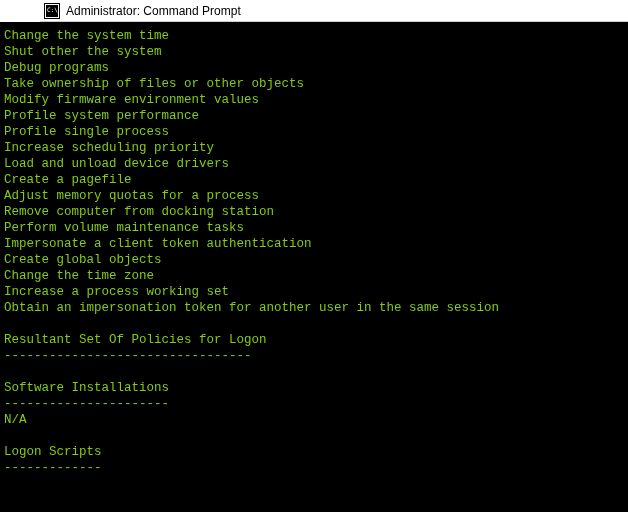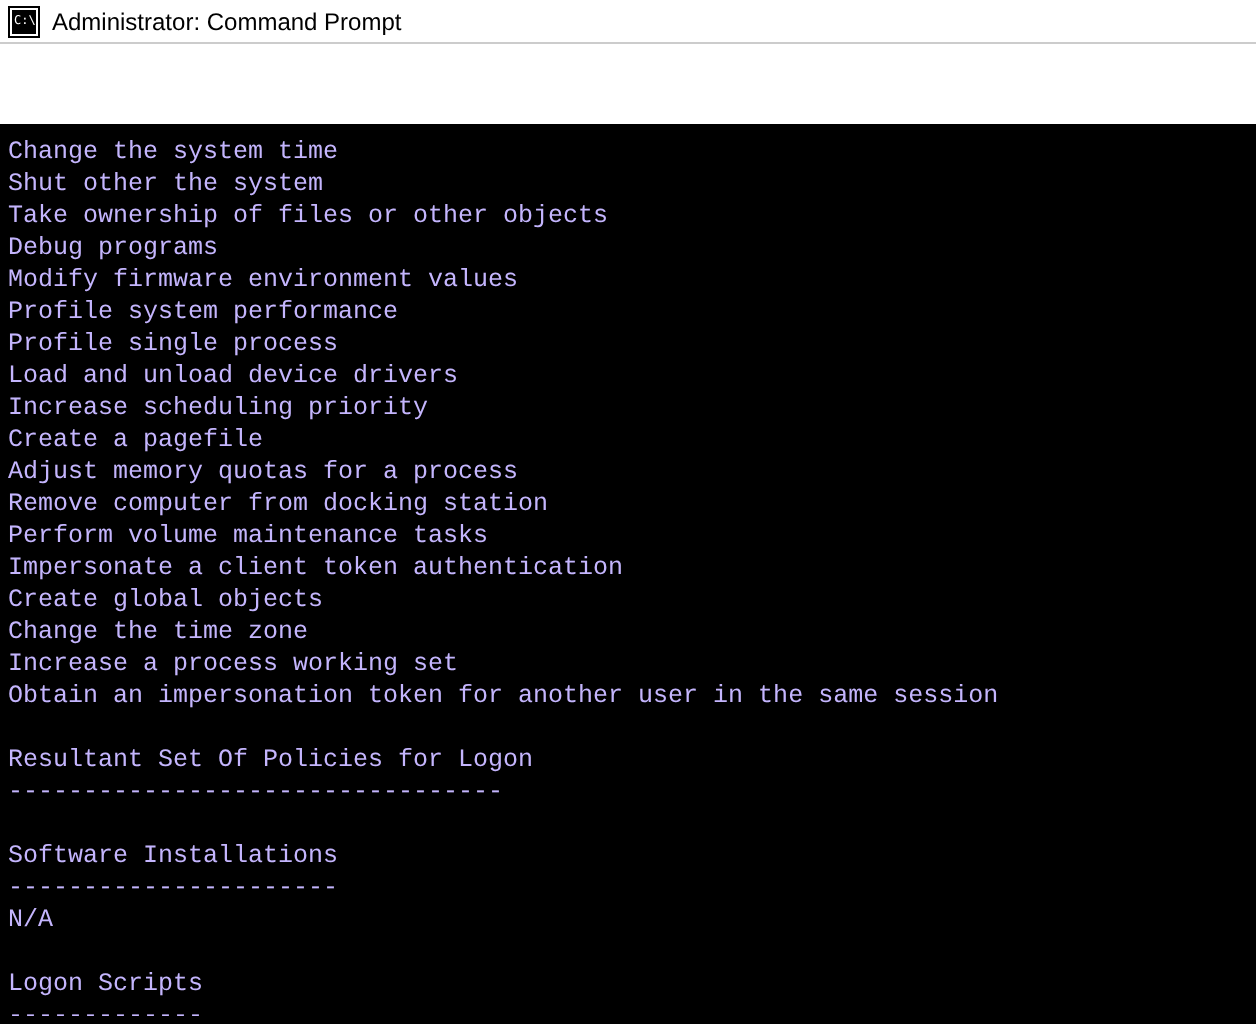--- a/index.html
+++ b/index.html
@@ -24,44 +24,44 @@
     .titlebar {
       height: 22px;
       background: #fff;
       display: flex;
       align-items: center;
       padding: 0 4px;
       border-bottom: 1px solid #ccc;
       font-family: "Segoe UI", Tahoma, sans-serif;
       font-size: 12px;
       color: #000;
+      margin-left: 40px;
     }
     .titlebar .icon {
       width: 16px;
       height: 16px;
       margin-right: 6px;
       display: flex;
       align-items: center;
       justify-content: center;
     }
     .titlebar .icon svg {
       width: 16px;
       height: 16px;
     }
     .terminal {
       flex: 1;
       background: #000;
-      color: #c4b5fd;
+      color: #84cc16;
       padding: 4px 0 4px 0;
       font-size: 12.5px;
       line-height: 16px;
       overflow: hidden;
       border: 4px solid #000;
       border-top: 2px solid #000;
-      margin-top: 40px;
     }
     .terminal .line {
       white-space: pre;
       font-family: Consolas, "Courier New", monospace;
       padding-left: 0;
     }
     .indent-2 { padding-left: 8ch; }
     .indent-1 { padding-left: 4ch; }
     .indent-3 { padding-left: 10ch; }
     .blank { height: 16px; }
@@ -78,27 +78,27 @@
         <rect x="2" y="2" width="12" height="12" fill="#000"></rect>
         <text x="3" y="9" font-size="6" fill="#fff" font-family="monospace">C:\</text>
       </svg>
     </span>
     <span>Administrator: Command Prompt</span>
   </div>
 
   <div class="terminal">
     <div class="line indent-2">Change the system time</div>
     <div class="line indent-2">Shut other the system</div>
+    <div class="line indent-2">Debug programs</div>
     <div class="line indent-2">Take ownership of files or other objects</div>
-    <div class="line indent-2">Debug programs</div>
     <div class="line indent-2">Modify firmware environment values</div>
     <div class="line indent-2">Profile system performance</div>
     <div class="line indent-2">Profile single process</div>
+    <div class="line indent-2">Increase scheduling priority</div>
     <div class="line indent-2">Load and unload device drivers</div>
-    <div class="line indent-2">Increase scheduling priority</div>
     <div class="line indent-2">Create a pagefile</div>
     <div class="line indent-2">Adjust memory quotas for a process</div>
     <div class="line indent-2">Remove computer from docking station</div>
     <div class="line indent-2">Perform volume maintenance tasks</div>
     <div class="line indent-2">Impersonate a client token authentication</div>
     <div class="line indent-2">Create global objects</div>
     <div class="line indent-2">Change the time zone</div>
     <div class="line indent-2">Increase a process working set</div>
     <div class="line indent-2">Obtain an impersonation token for another user in the same session</div>
     <div class="blank"></div>

